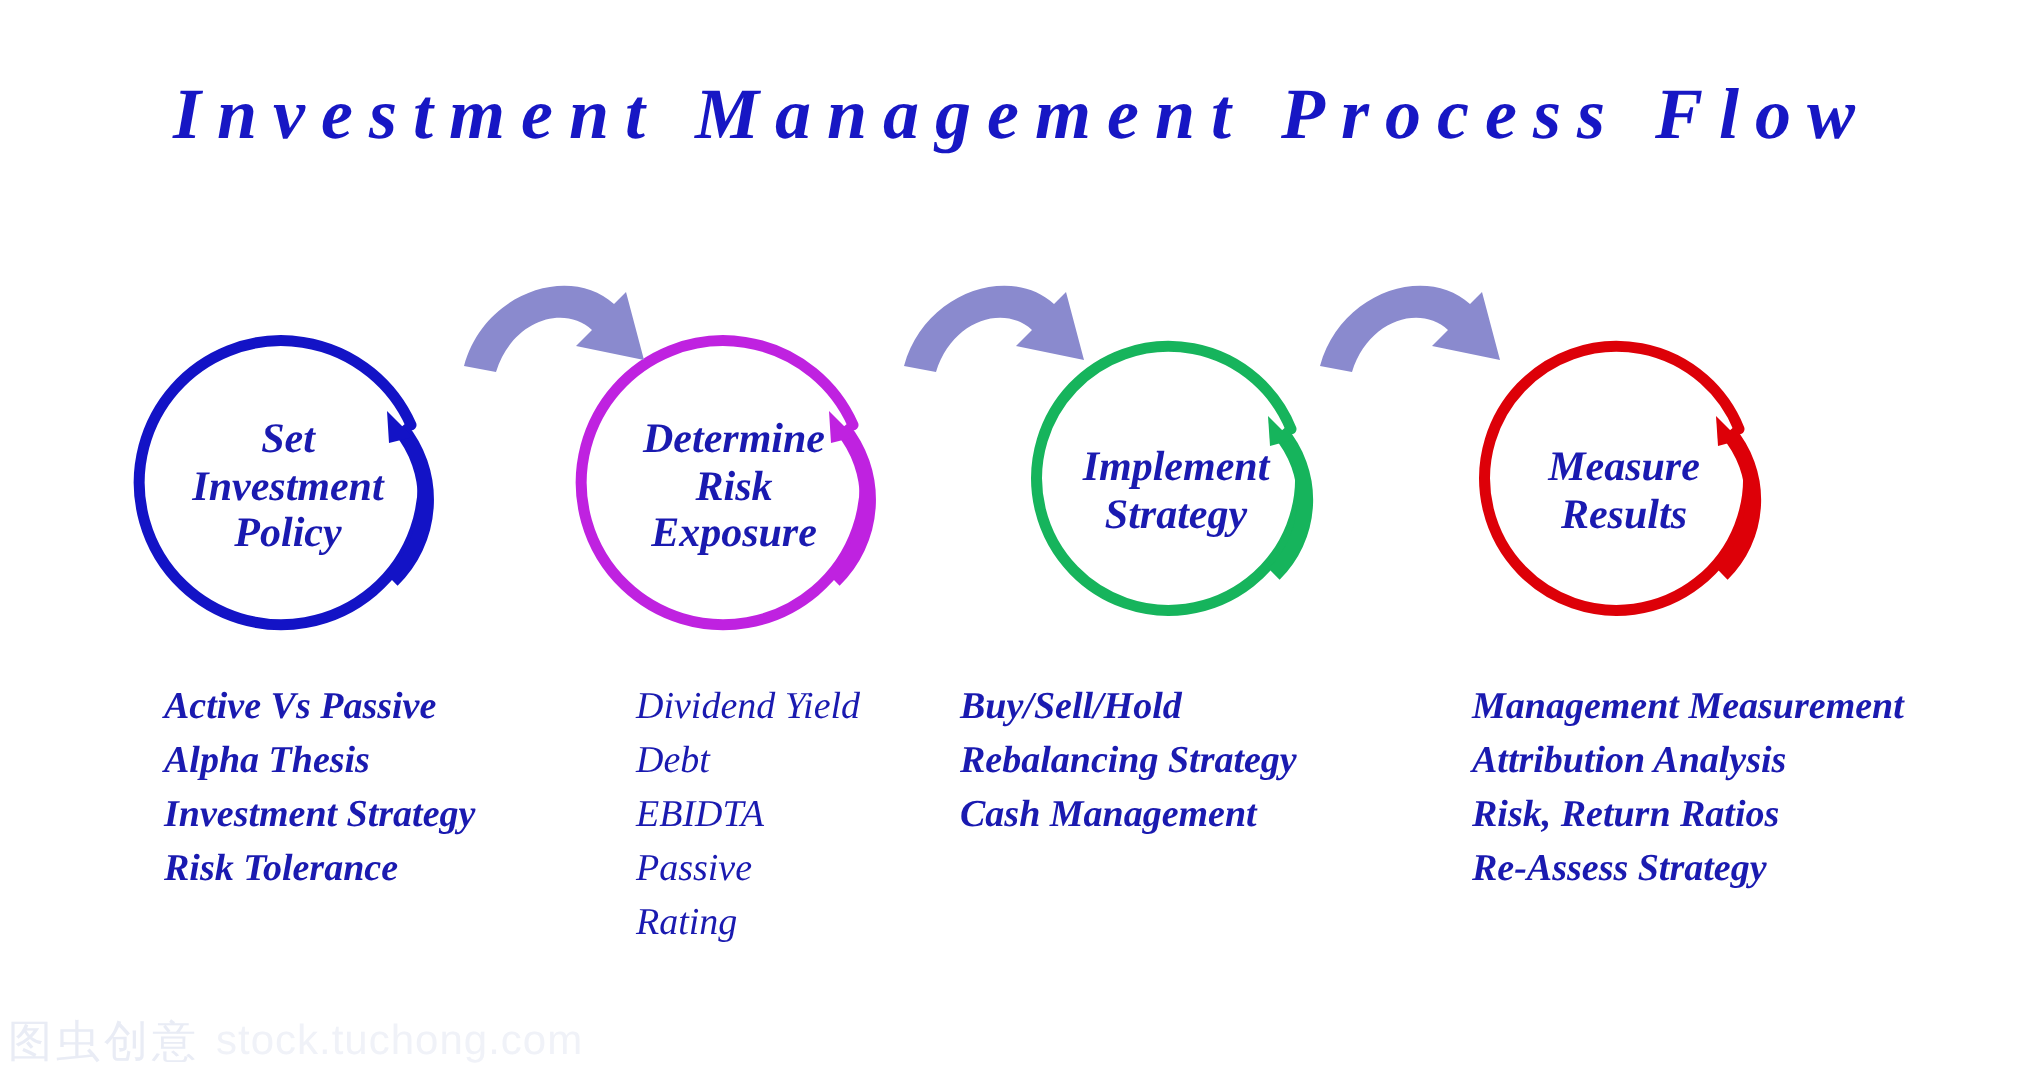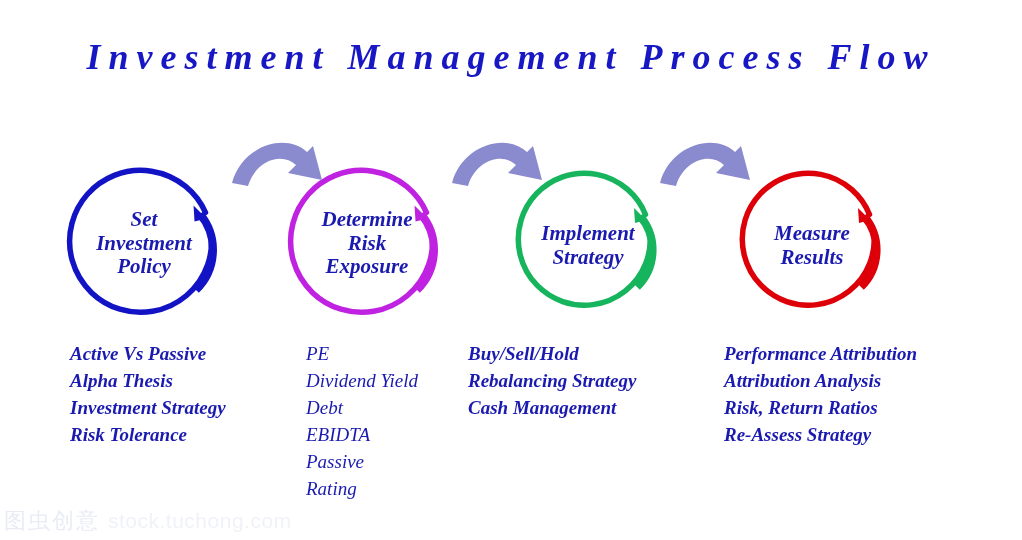--- a/index.html
+++ b/index.html
@@ -62,21 +62,21 @@
   
   .detail-list {
     position: absolute;
     font-family: "Liberation Serif", "DejaVu Serif", serif;
     font-size: 19px;
     font-style: italic;
     color: #1a1ab0;
     line-height: 1.42;
     white-space: nowrap;
   }
-  .detail-list .li { display: block; }
+  .detail-list .li { display: block; margin-left: 12px; }
 
   .detail-list.l0 { left: 70px;  top: 341px; font-weight: bold; }
   .detail-list.l1 { left: 306px; top: 341px; font-weight: normal; }
   .detail-list.l2 { left: 468px; top: 341px; font-weight: bold; }
   .detail-list.l3 { left: 724px; top: 341px; font-weight: bold; }
 
   
   #watermark {
     position: absolute;
     left: 4px;
@@ -176,36 +176,35 @@
 Results</div>
 
   <div class="detail-list l0">
     <span class="li">Active Vs Passive</span>
     <span class="li">Alpha Thesis</span>
     <span class="li">Investment Strategy</span>
     <span class="li">Risk Tolerance</span>
   </div>
 
   <div class="detail-list l1">
-    <span class="li">PE</span>
     <span class="li">Dividend Yield</span>
     <span class="li">Debt</span>
     <span class="li">EBIDTA</span>
     <span class="li">Passive</span>
     <span class="li">Rating</span>
   </div>
 
   <div class="detail-list l2">
     <span class="li">Buy/Sell/Hold</span>
     <span class="li">Rebalancing Strategy</span>
     <span class="li">Cash Management</span>
   </div>
 
   <div class="detail-list l3">
-    <span class="li">Performance Attribution</span>
+    <span class="li">Management Measurement</span>
     <span class="li">Attribution Analysis</span>
     <span class="li">Risk, Return Ratios</span>
     <span class="li">Re-Assess Strategy</span>
   </div>
 
   <div id="watermark">
     <span class="cn">图虫创意</span>
     <span class="url">stock.tuchong.com</span>
   </div>
 

